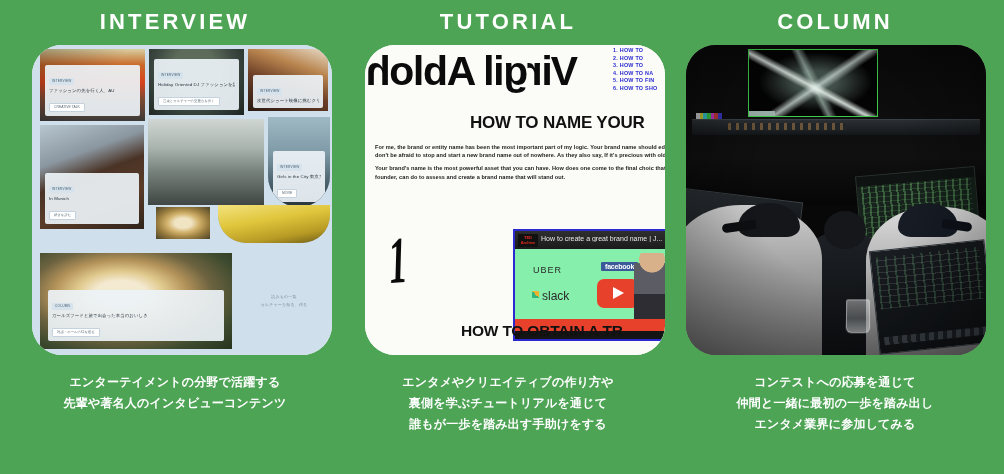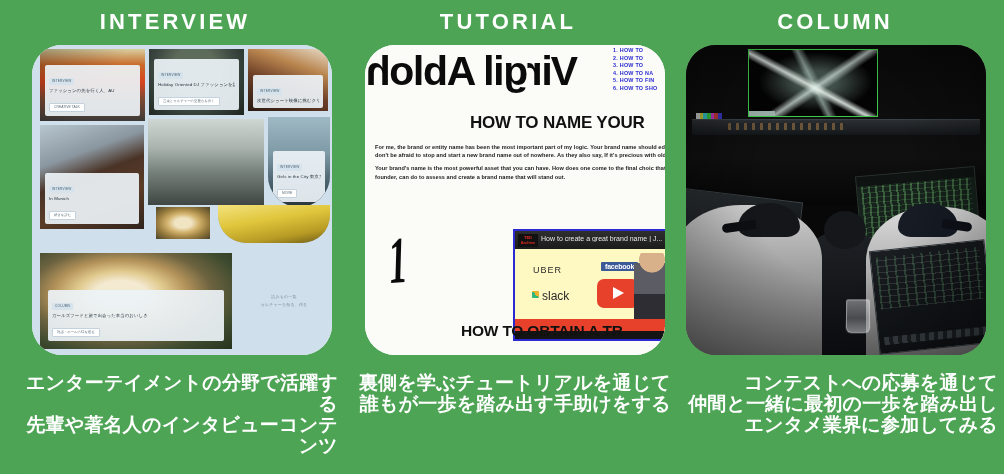--- a/index.html
+++ b/index.html
@@ -57,23 +57,23 @@
     overflow: hidden;
     background: #ffffff;
   }
   .col-3 .card { left: 14px; width: 300px; }
 
   .caption {
     position: absolute;
     top: 372px;
     left: 0;
     width: 326px;
-    text-align: right;
+    text-align: center;
     color: #ffffff;
-    font-size: 19px;
+    font-size: 12px;
     font-weight: bold;
     line-height: 21px;
     letter-spacing: 0.2px;
   }
 
   
   .shot-interview {
     position: absolute;
     inset: 0;
     background: #cfe0ec;
@@ -283,21 +283,21 @@
   }
   .vid-title {
     position: absolute;
     left: 26px; top: 4px;
     font-size: 7px;
     color: #e9e9e9;
     white-space: nowrap;
     overflow: hidden;
     width: 136px;
   }
-  .vid-stage { position: absolute; top: 18px; left:0; right:0; bottom: 0; background:#fef9c3; }
+  .vid-stage { position: absolute; top: 18px; left:0; right:0; bottom: 0; background:#86efac; }
   .vid-uber {
     position: absolute; left: 18px; top: 16px;
     font-size: 9px; color: #2a2a2a; letter-spacing: 1px;
   }
   .vid-fb {
     position: absolute; left: 86px; top: 13px;
     background: #3b5998; color: #fff;
     font-size: 7px; font-weight: bold;
     padding: 1px 4px; border-radius: 1px;
     letter-spacing: -.2px;
@@ -620,20 +620,21 @@
             <div class="vid-bottom"></div>
           </div>
         </div>
 
         <div class="doc-h3">HOW TO OBTAIN A TR</div>
 
       </div>
     </div>
 
     <div class="caption">
+      <div>エンタメやクリエイティブの作り方や</div>
       <div>裏側を学ぶチュートリアルを通じて</div>
       <div>誰もが一歩を踏み出す手助けをする</div>
     </div>
   </div>
 
   <div class="col col-3">
 
     <div class="col-heading">COLUMN</div>
 
     <div class="card">

